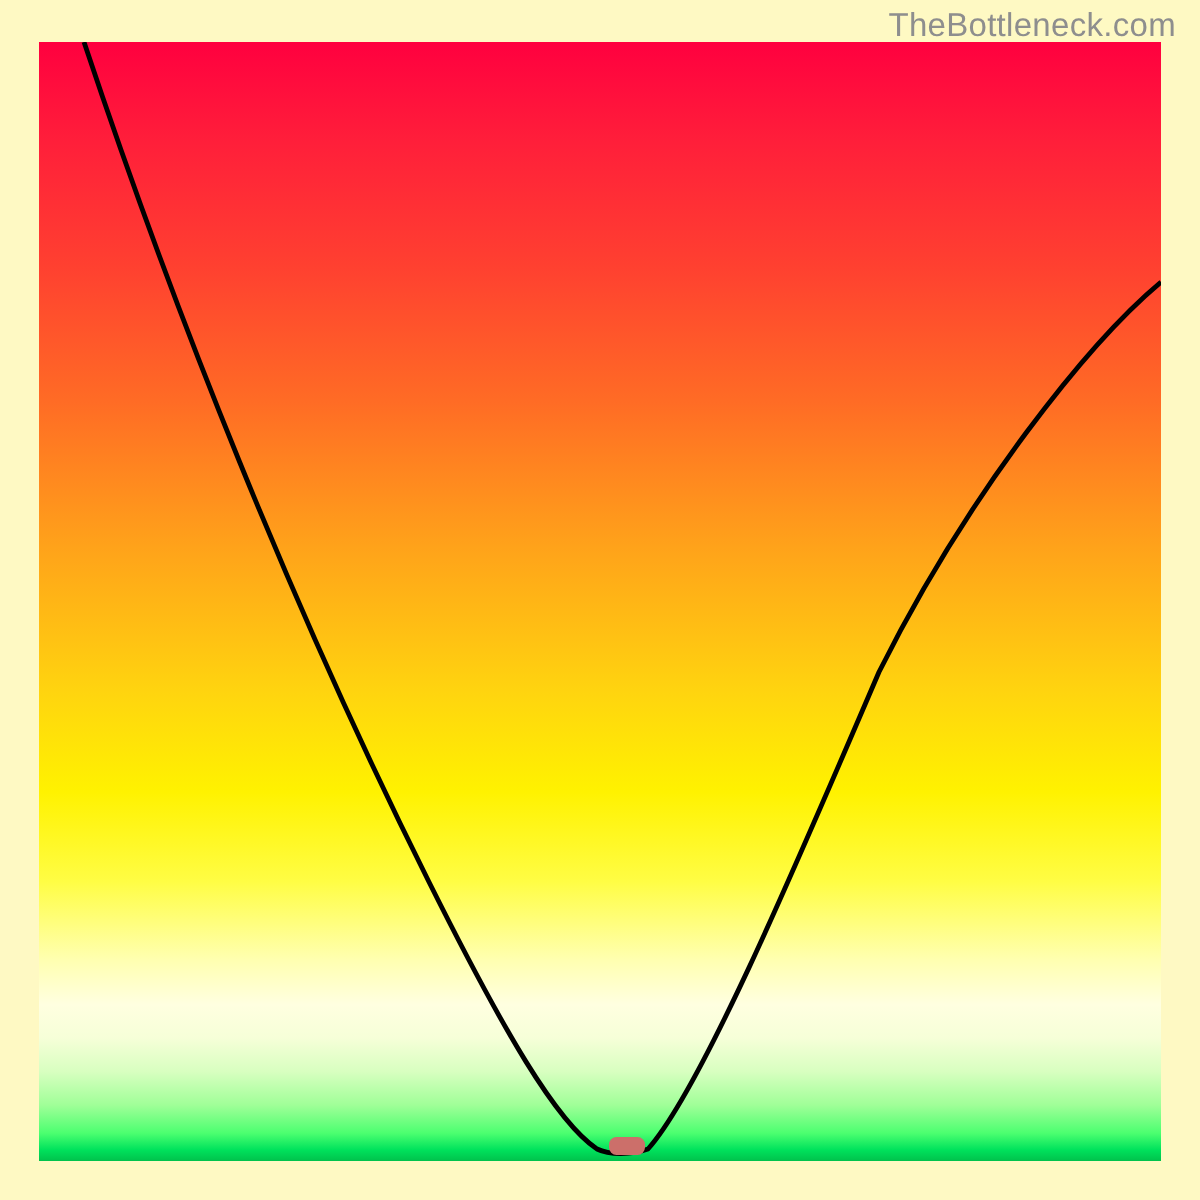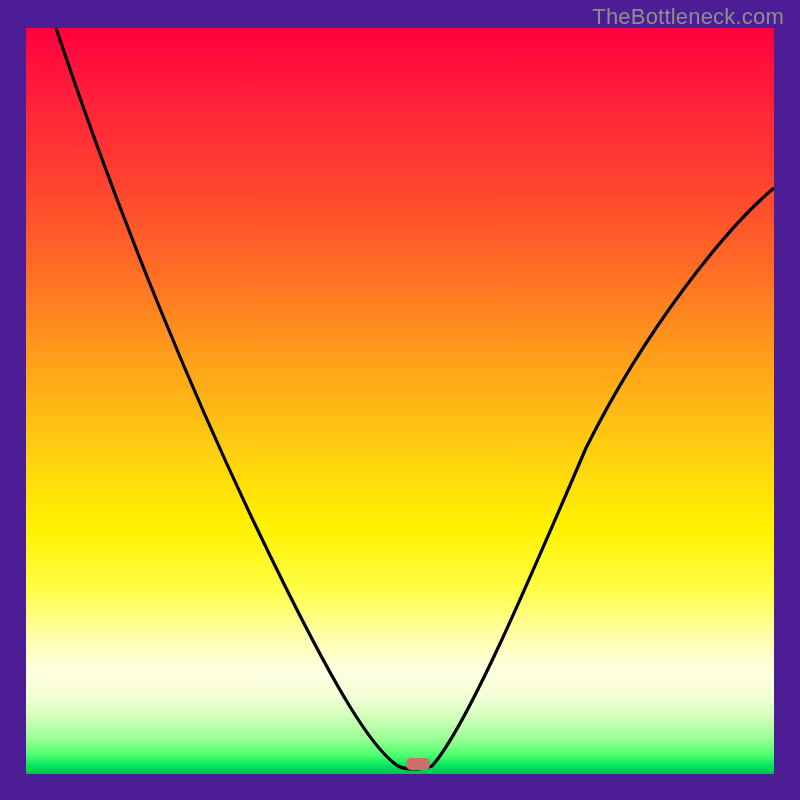--- a/index.html
+++ b/index.html
@@ -10,21 +10,21 @@
     background: #000;
     overflow: hidden;
     font-family: Arial, Helvetica, sans-serif;
   }
   .frame {
     position: absolute;
     left: 0;
     top: 0;
     width: 800px;
     height: 800px;
-    background: #4c1d95;
+    background: #fef9c3;
   }
   .plot-area {
     position: absolute;
     left: 26px;
     top: 28px;
     width: 748px;
     height: 746px;
     background: linear-gradient(to bottom,
       #ff003f 0%,
       #ff1f3a 9%,

